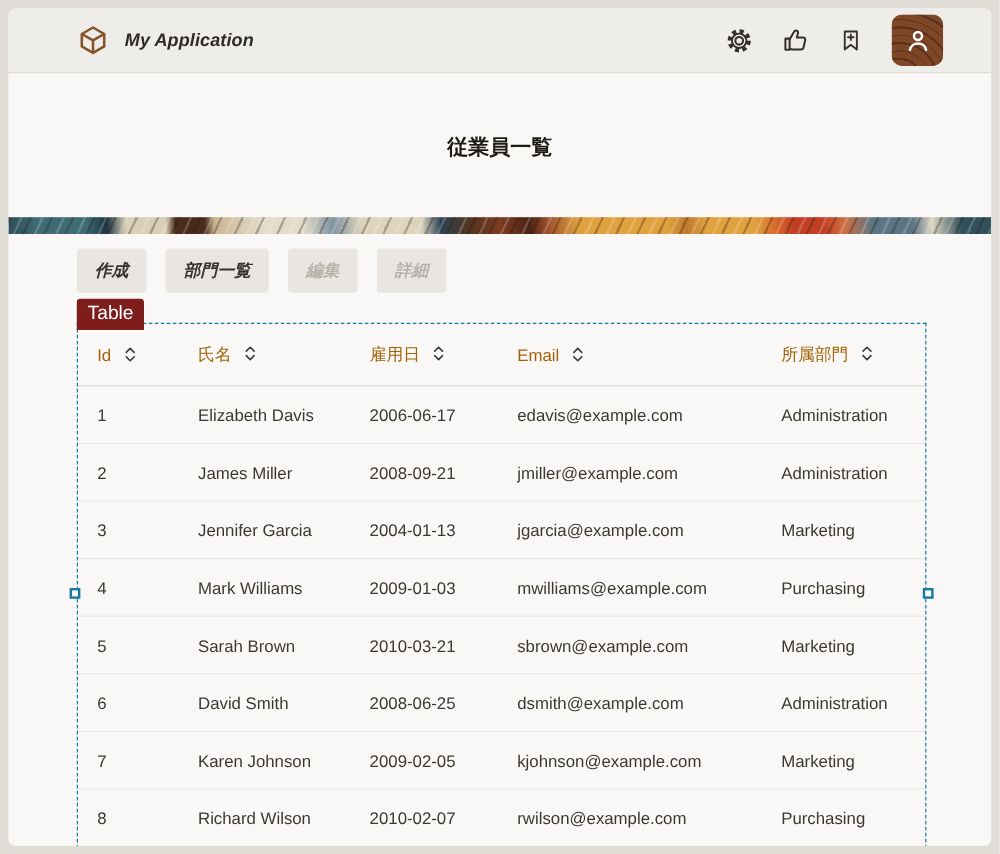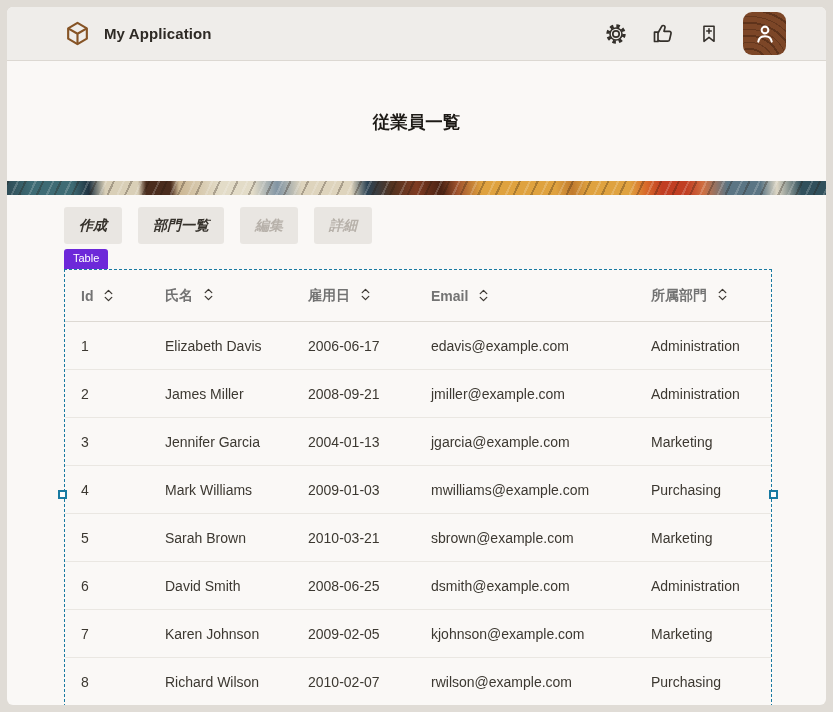--- a/index.html
+++ b/index.html
@@ -26,20 +26,21 @@
     display: flex;
     align-items: center;
     padding: 0 40px 0 57px;
   }
   .brand { display: flex; align-items: center; gap: 13px; }
   .brand .app-title {
     font-size: 15px;
     font-weight: 600;
     color: #2e2a25;
     letter-spacing: .1px;
+    font-style: italic;
   }
   .header-actions { margin-left: auto; display: flex; align-items: center; gap: 23px; }
   .icon-btn {
     background: none; border: none; cursor: pointer;
     display: flex; align-items: center; justify-content: center;
     padding: 0;
   }
   .avatar-btn {
     width: 43px; height: 43px;
     border: none; cursor: pointer;
@@ -93,23 +94,23 @@
   
   .selection {
     position: relative;
     margin: 25px 54px 0 57px;
     border: 1px dashed #187aa1;
     padding-bottom: 15px;
   }
   .selection-badge {
     position: absolute;
     top: -21px; left: -1px;
-    background: #6d28d9;
+    background: #7f1d1d;
     color: #ffffff;
-    font-size: 11px;
+    font-size: 16px;
     padding: 3px 9px 4px;
     border-radius: 3px 3px 0 0;
     line-height: 1.2;
   }
   .handle {
     position: absolute;
     width: 9px; height: 9px;
     background: #fdfdfd;
     border: 2px solid #187aa1;
     top: calc(50% - 6px);
@@ -121,22 +122,22 @@
   col.c-id { width: 84px; }
   col.c-name { width: 143px; }
   col.c-date { width: 123px; }
   col.c-email { width: 220px; }
   col.c-dept { width: auto; }
   th {
     height: 52px;
     text-align: left;
     padding-left: 16px;
     font-size: 14px;
-    font-weight: bold;
-    color: #737373;
+    font-weight: normal;
+    color: #a16207;
     border-bottom: 1px solid #ddd9d3;
     cursor: pointer;
     white-space: nowrap;
   }
   th .sort-icon { margin-left: 10px; vertical-align: -2px; }
   td {
     height: 48px;
     padding-left: 16px;
     font-size: 14px;
     color: #3c3831;

